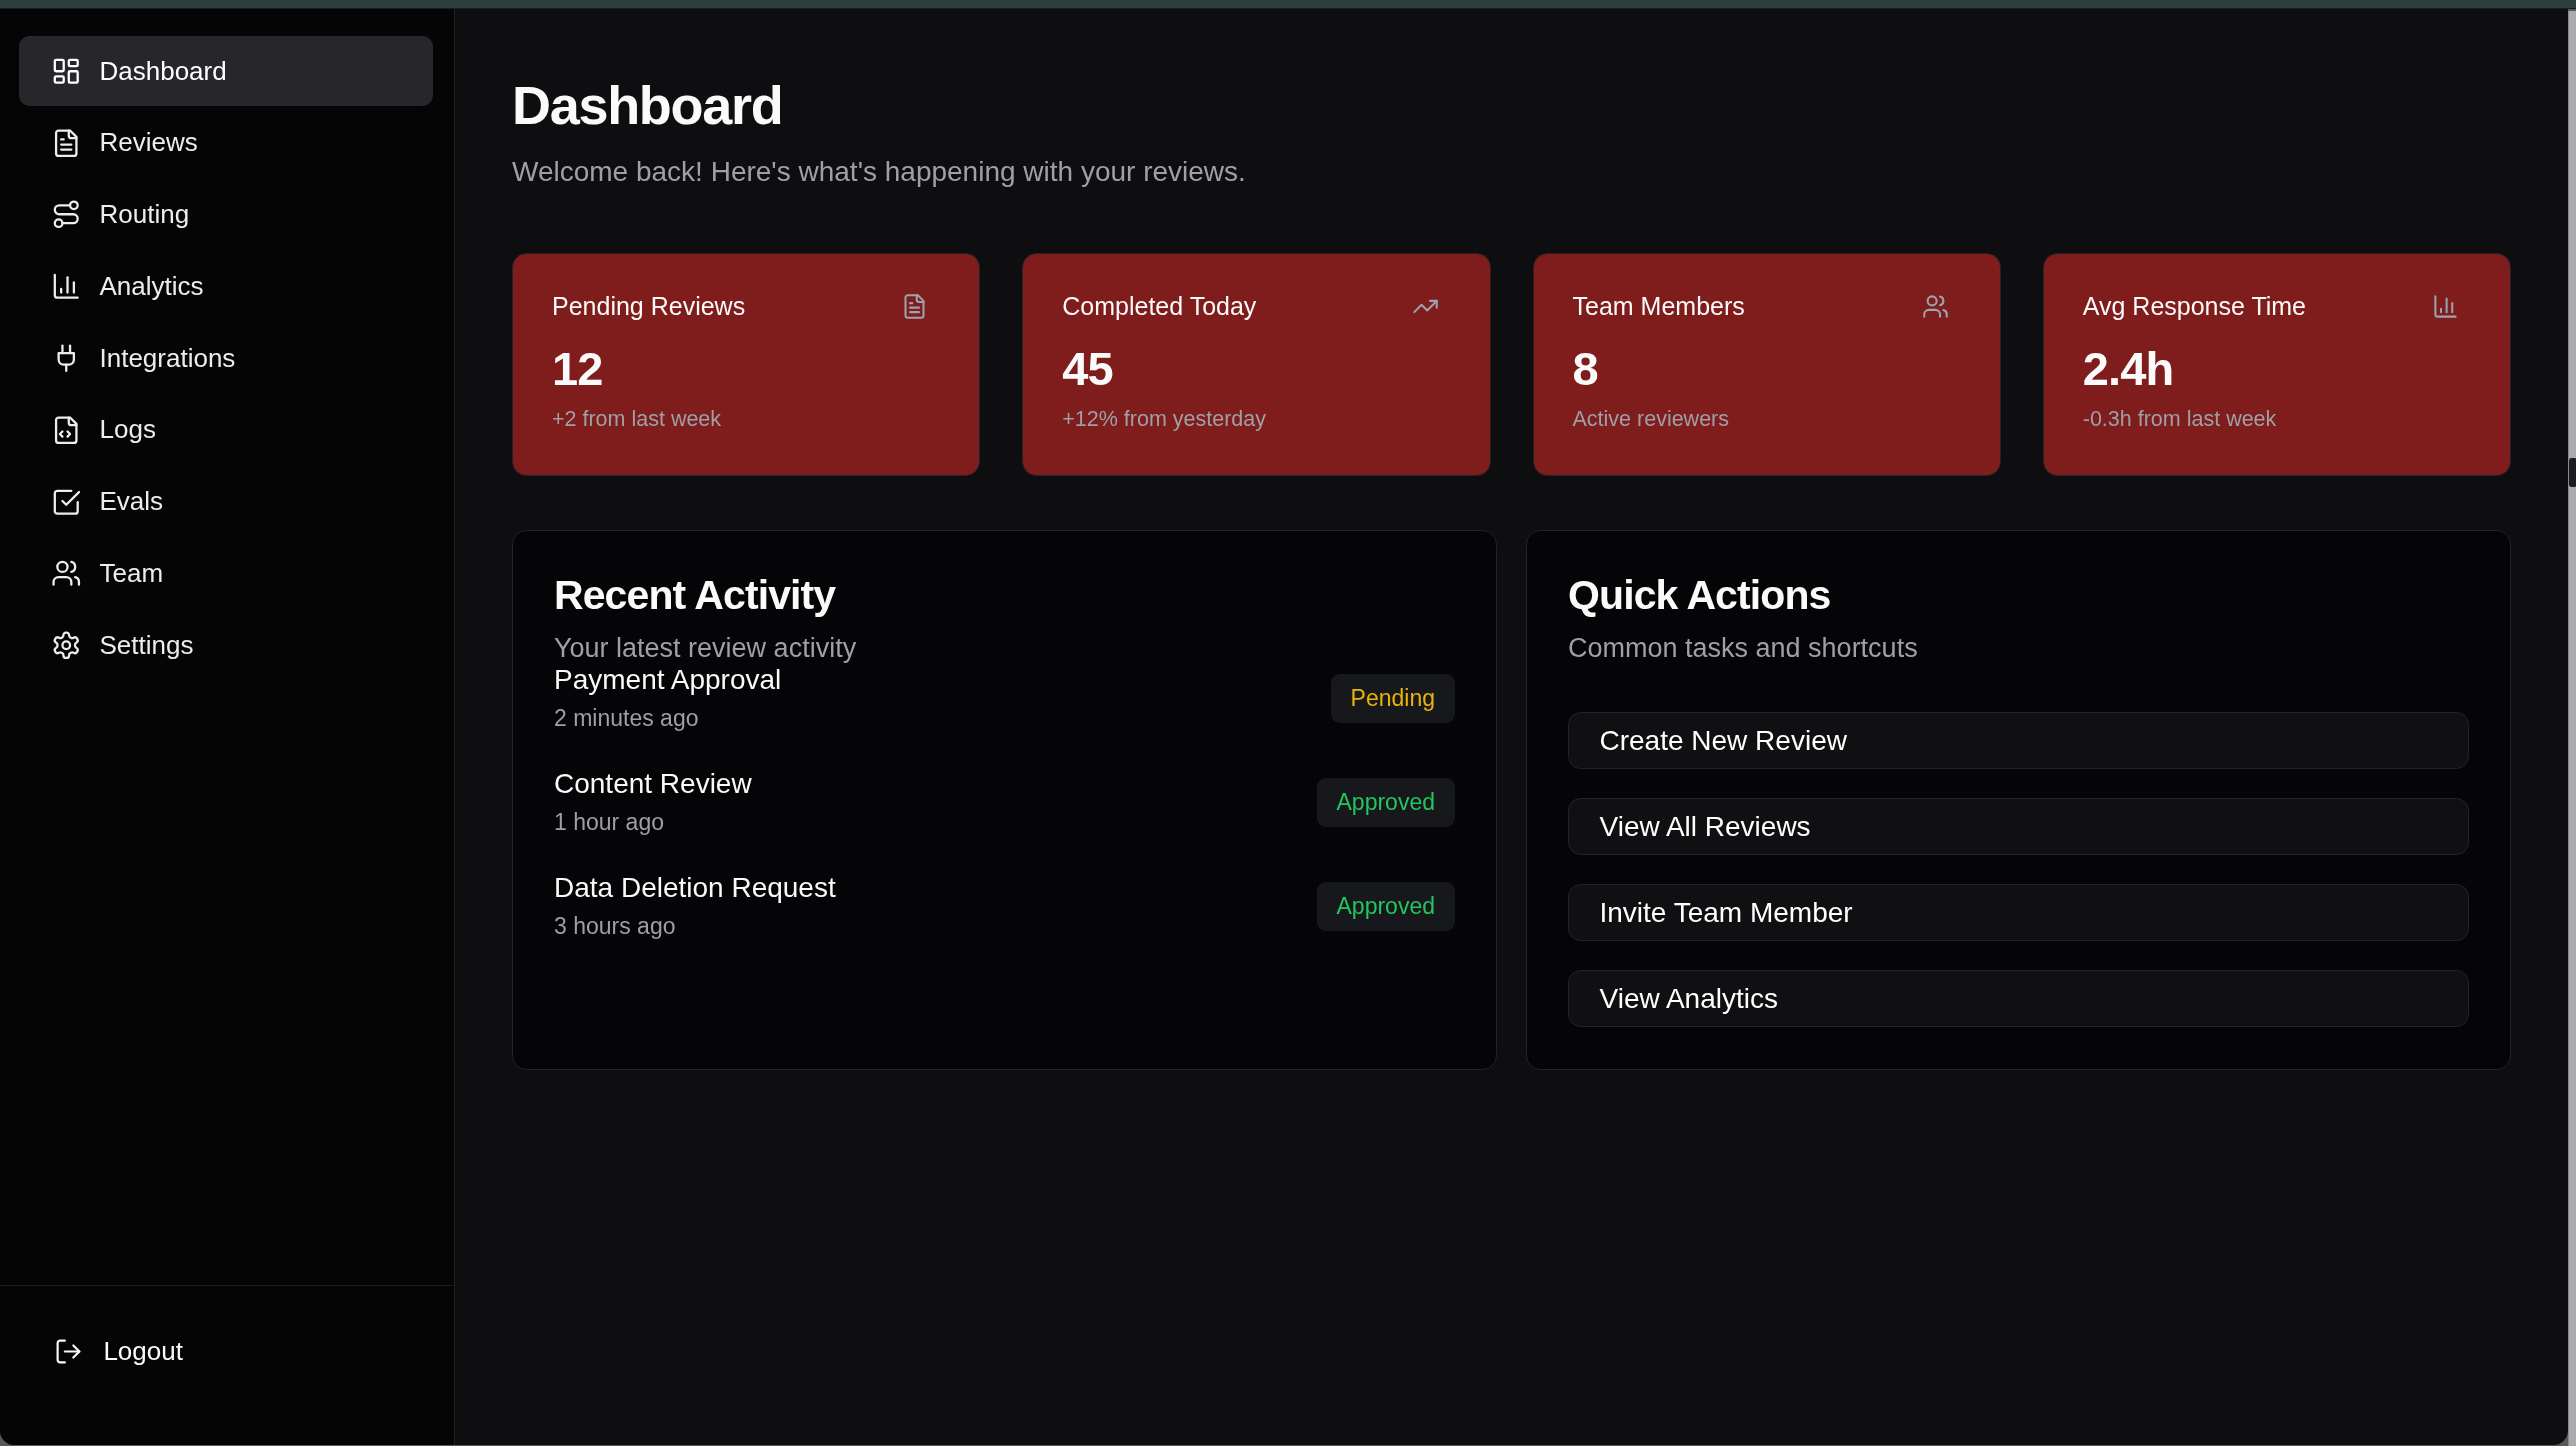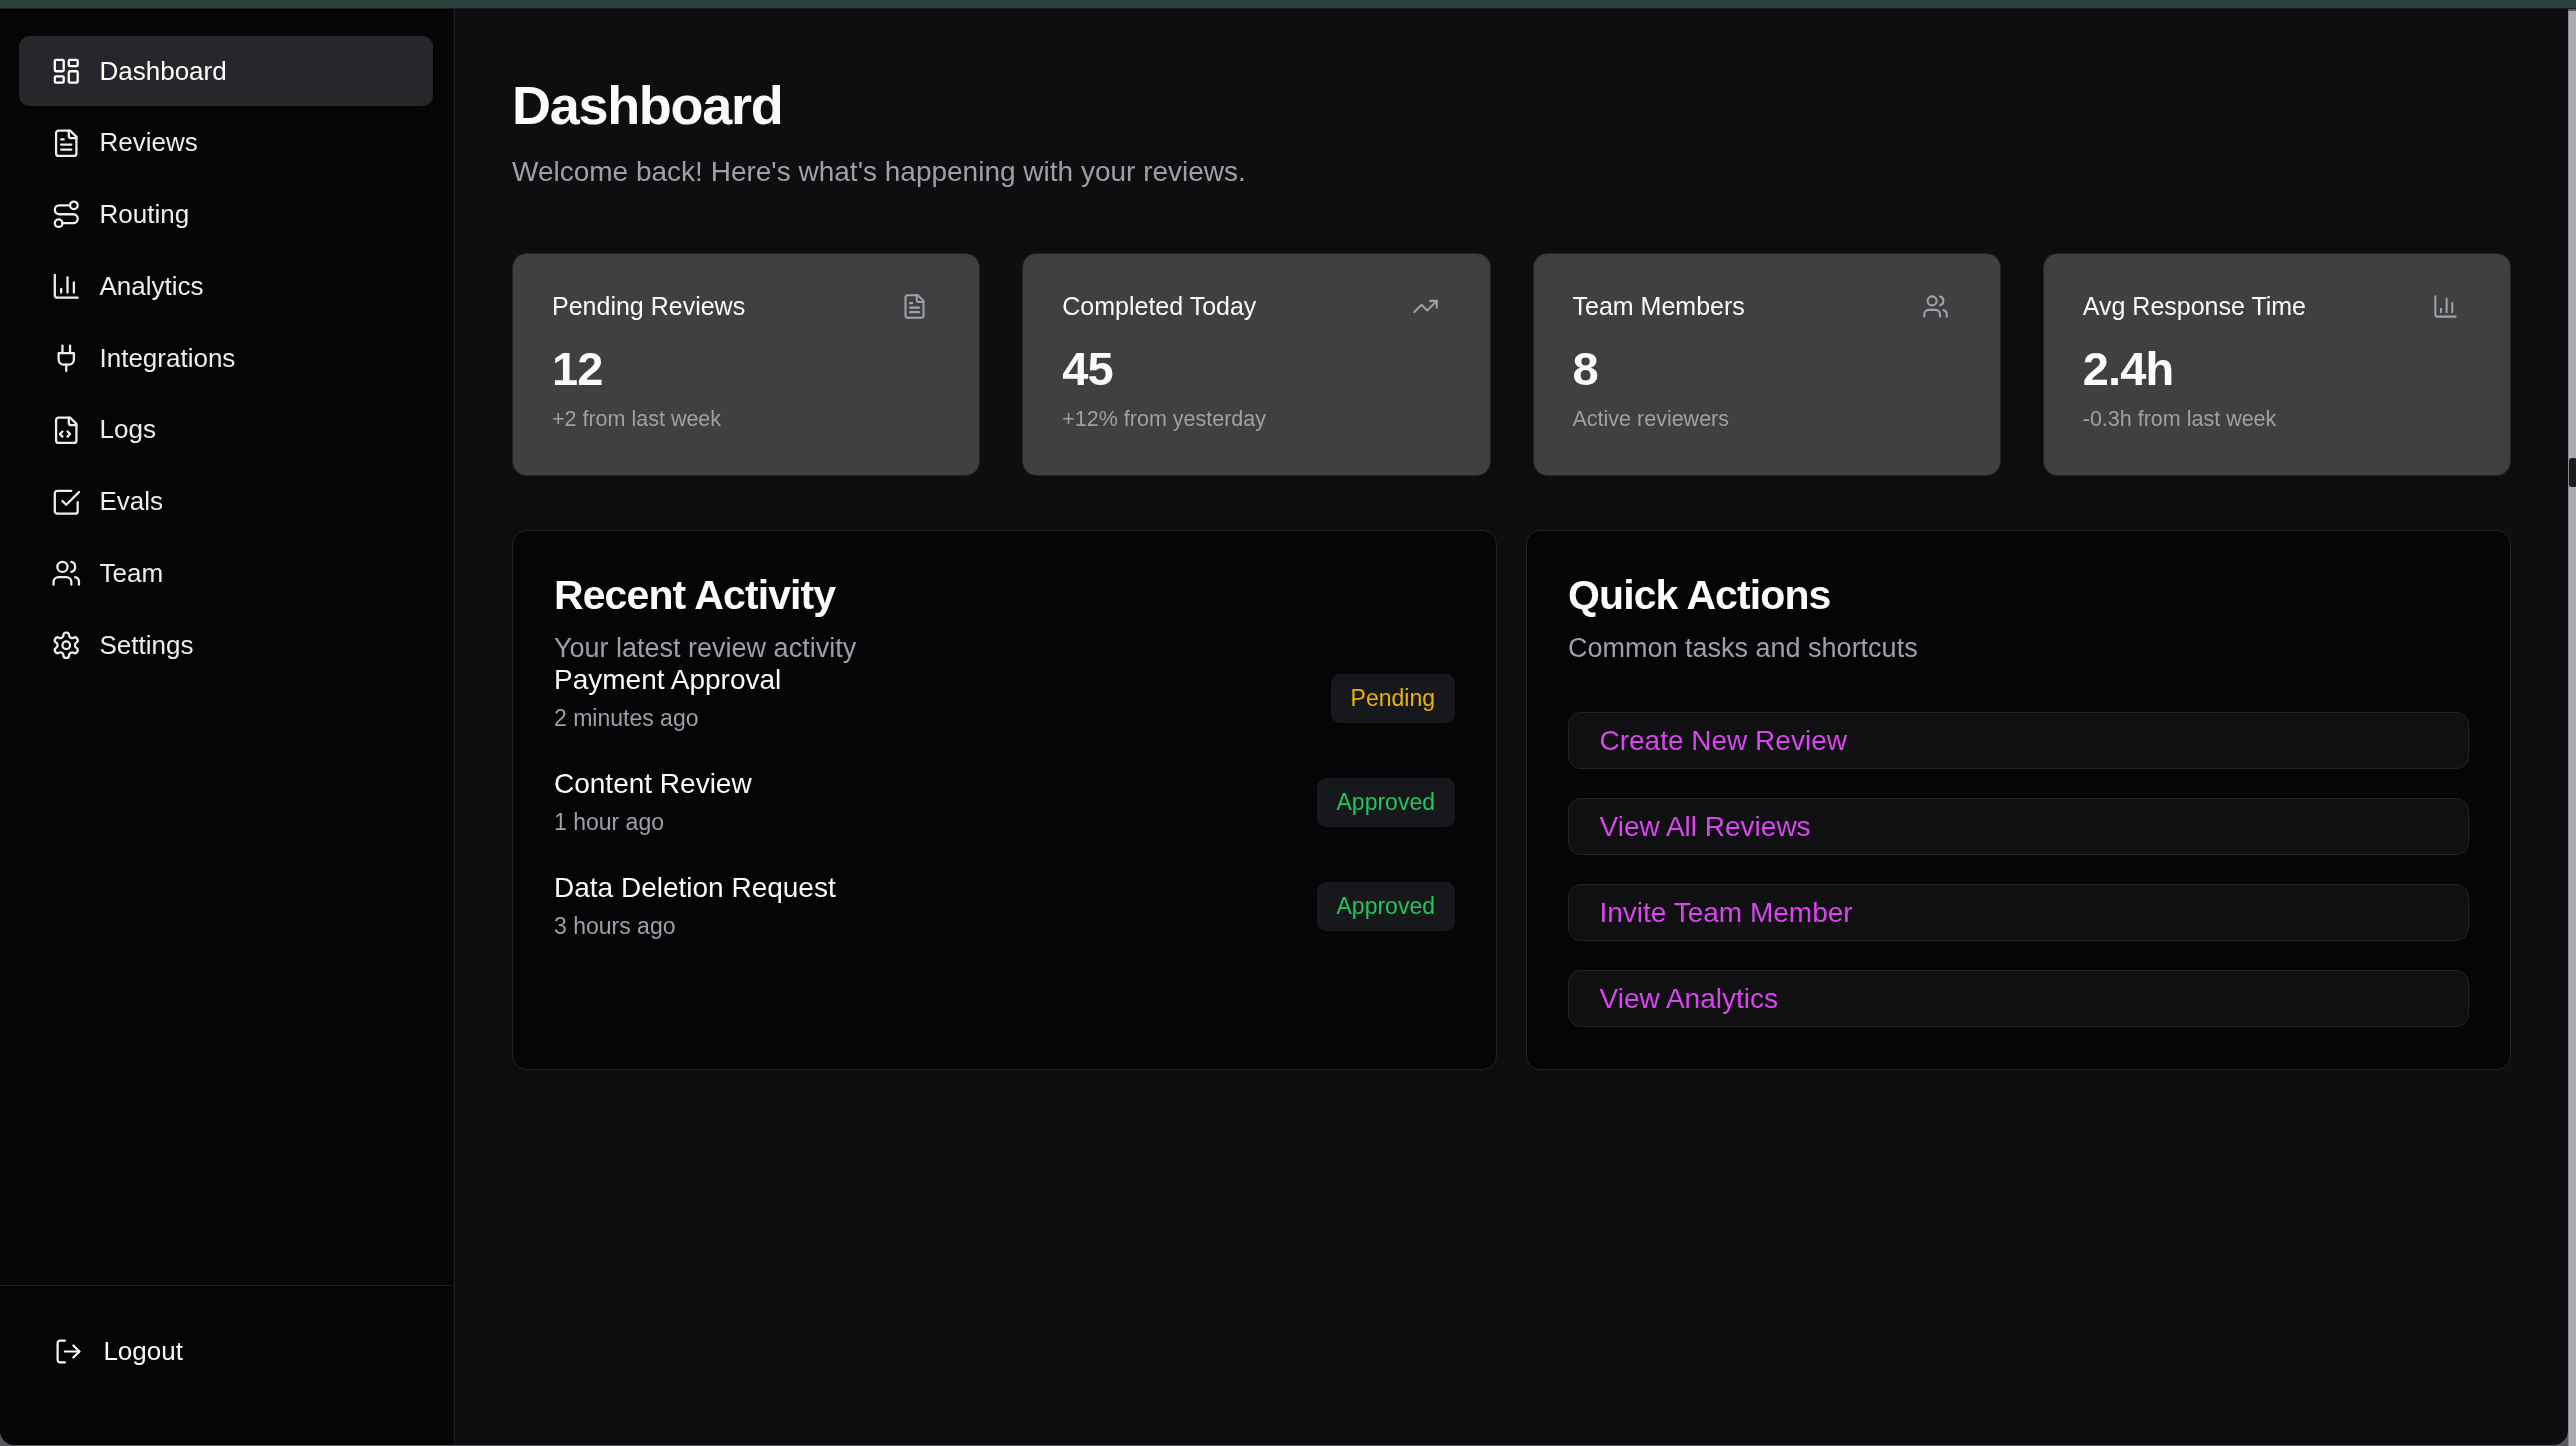--- a/index.html
+++ b/index.html
@@ -102,21 +102,21 @@
   .page-subtitle {
     margin-top: 20px;
     font-size: 28px; color: #9f9fa6;
   }
   .stats-grid {
     margin-top: 65px;
     display: grid; grid-template-columns: repeat(4, 1fr);
     gap: 42px;
   }
   .stat-card {
-    background: #404040;
+    background: #7f1d1d;
     border: 1.8px solid #232328;
     border-radius: 14.4px;
     padding: 38px 51px 41px 39px;
     height: 223px;
   }
   .stat-head {
     display: flex; justify-content: space-between; align-items: center;
   }
   .stat-label { font-size: 25px; font-weight: 500; color: #fafafa; }
   .stat-head .icon { width: 27px; height: 27px; display: flex; color: #9ca3af; }
@@ -157,21 +157,21 @@
     flex-shrink: 0;
   }
   .actions-list { margin-top: 48px; display: flex; flex-direction: column; gap: 29px; }
   .action-btn {
     height: 57px;
     background: #101013;
     border: 1.8px solid #232328;
     border-radius: 12.6px;
     display: flex; align-items: center;
     padding-left: 30.5px;
-    font-size: 28px; color: #d946ef;
+    font-size: 28px; color: #ffffff;
     font-family: "Liberation Sans", sans-serif;
     cursor: pointer;
     text-align: left;
     width: 100%;
   }
 </style>
 </head>
 <body>
 
 <svg width="0" height="0" style="position:absolute">

